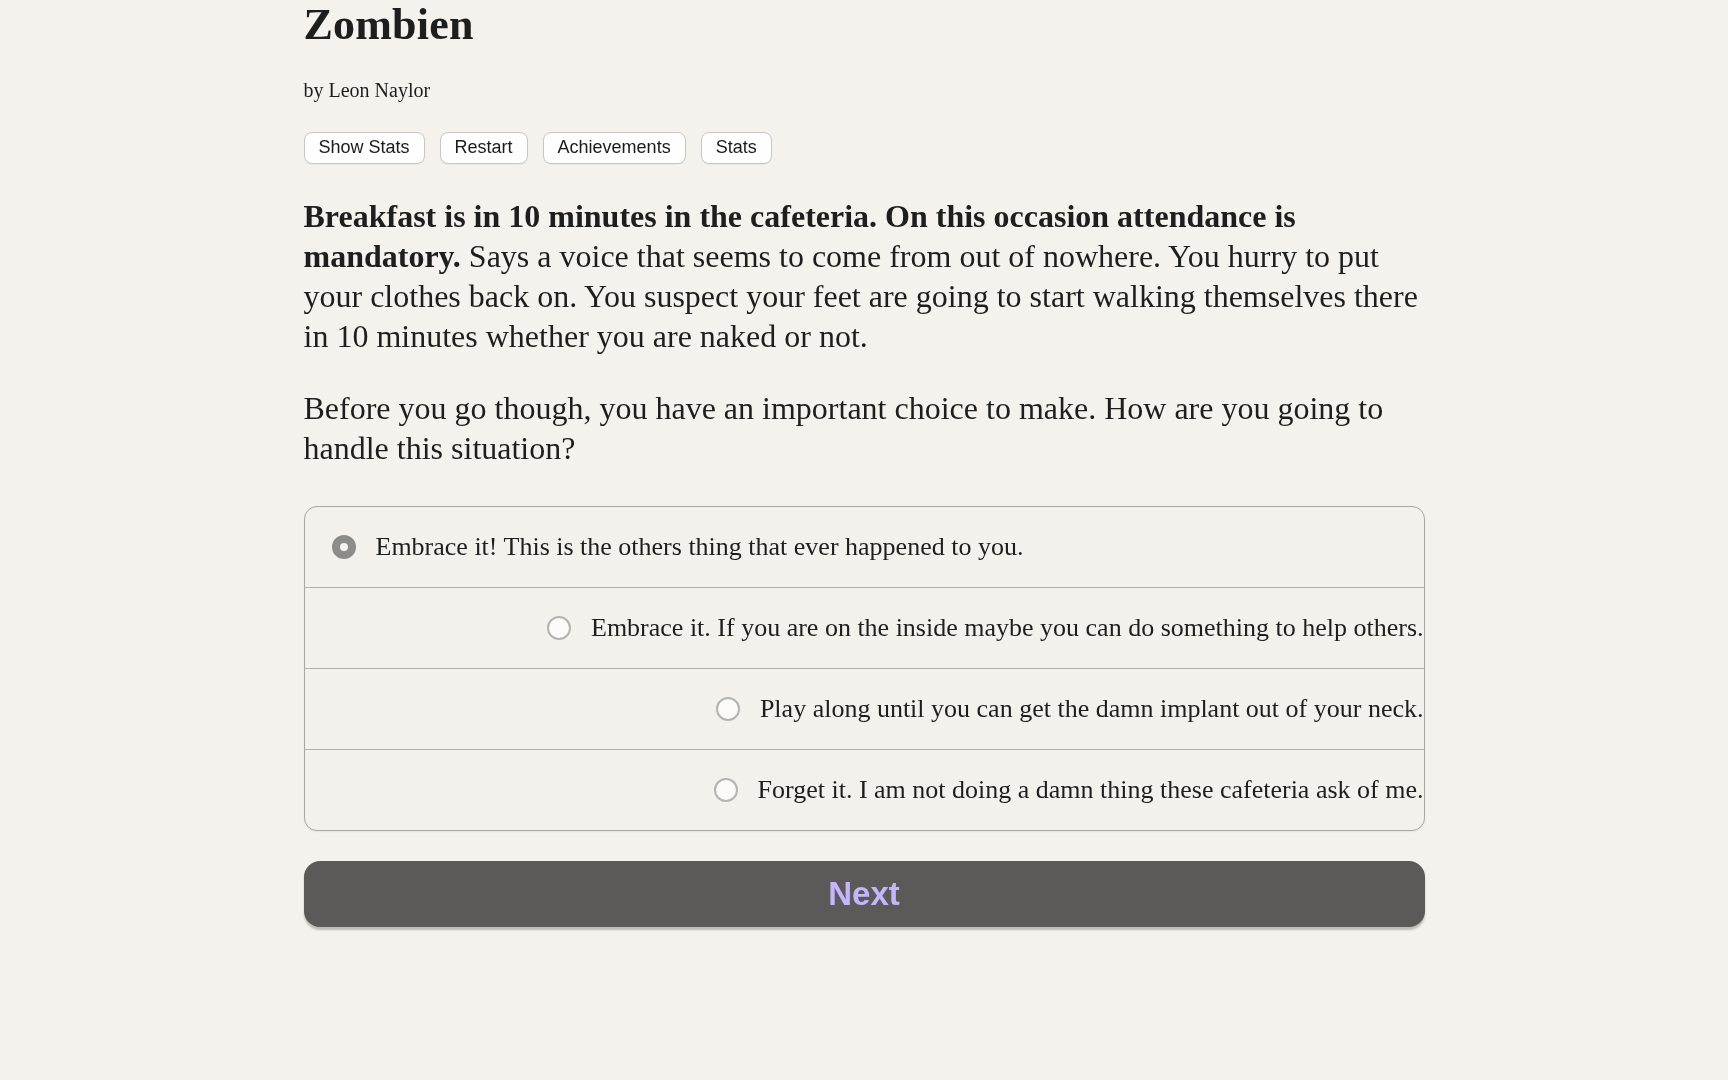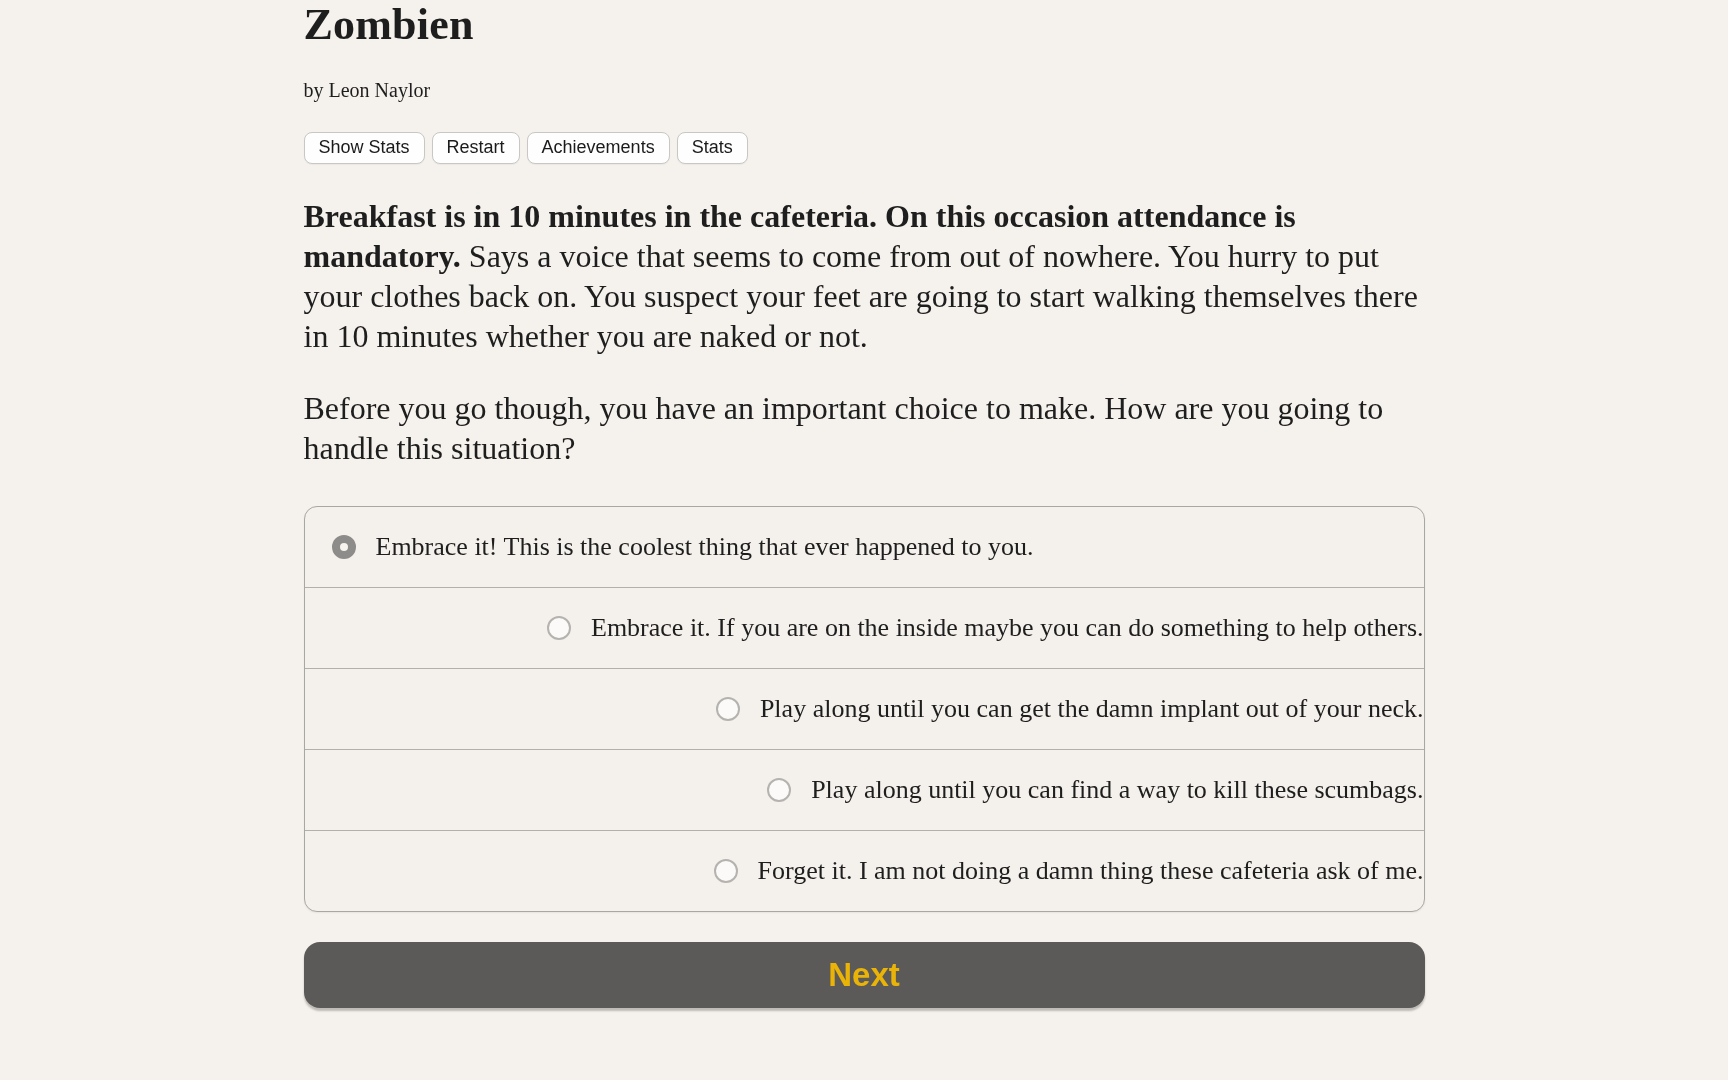--- a/index.html
+++ b/index.html
@@ -25,21 +25,21 @@
   }
   .byline {
     font-size: 20px;
     font-weight: 400;
     margin: 28px 0 0 0;
     line-height: 1.15;
   }
   .toolbar {
     margin-top: 30px;
     display: flex;
-    gap: 7px;
+    gap: 15px;
     align-items: flex-end;
     font-family: "Liberation Sans", sans-serif;
   }
   .toolbar button {
     font-family: "Liberation Sans", sans-serif;
     font-size: 18px;
     color: #1b1b1b;
     background: #fefefe;
     border: 1px solid #c9c7c4;
     border-radius: 8px;
@@ -105,21 +105,21 @@
     color: #1e1e1e;
   }
   .next-button {
     display: block;
     width: 100%;
     margin-top: 30px;
     height: 66px;
     background: #5c5a58;
     border: none;
     border-radius: 16px;
-    color: #eab308;
+    color: #c4b5fd;
     font-family: "Liberation Sans", sans-serif;
     font-size: 33px;
     font-weight: 700;
     cursor: pointer;
     box-shadow: 0 3px 2px rgba(90,88,85,0.35);
   }
 </style>
 </head>
 <body>
 
@@ -137,33 +137,29 @@
   </div>
 
   <div class="story">
     <p><strong>Breakfast is in 10 minutes in the cafeteria. On this occasion attendance is mandatory.</strong><span> Says a voice that seems to come from out of nowhere. You hurry to put your clothes back on. You suspect your feet are going to start walking themselves there in 10 minutes whether you are naked or not.</span></p>
     <p>Before you go though, you have an important choice to make. How are you going to handle this situation?</p>
   </div>
 
   <div class="choice-box">
     <label class="choice-row">
       <span class="radio selected"></span>
-      <span class="opt-text">Embrace it! This is the coolest thing that ever happened to you.</span>
+      <span class="opt-text">Embrace it! This is the others thing that ever happened to you.</span>
     </label>
     <label class="choice-row">
       <span class="radio"></span>
       <span class="opt-text">Embrace it. If you are on the inside maybe you can do something to help others.</span>
     </label>
     <label class="choice-row">
       <span class="radio"></span>
       <span class="opt-text">Play along until you can get the damn implant out of your neck.</span>
-    </label>
-    <label class="choice-row">
-      <span class="radio"></span>
-      <span class="opt-text">Play along until you can find a way to kill these scumbags.</span>
     </label>
     <label class="choice-row">
       <span class="radio"></span>
       <span class="opt-text">Forget it. I am not doing a damn thing these cafeteria ask of me.</span>
     </label>
   </div>
 
   <button class="next-button">Next</button>
 
 </div>

